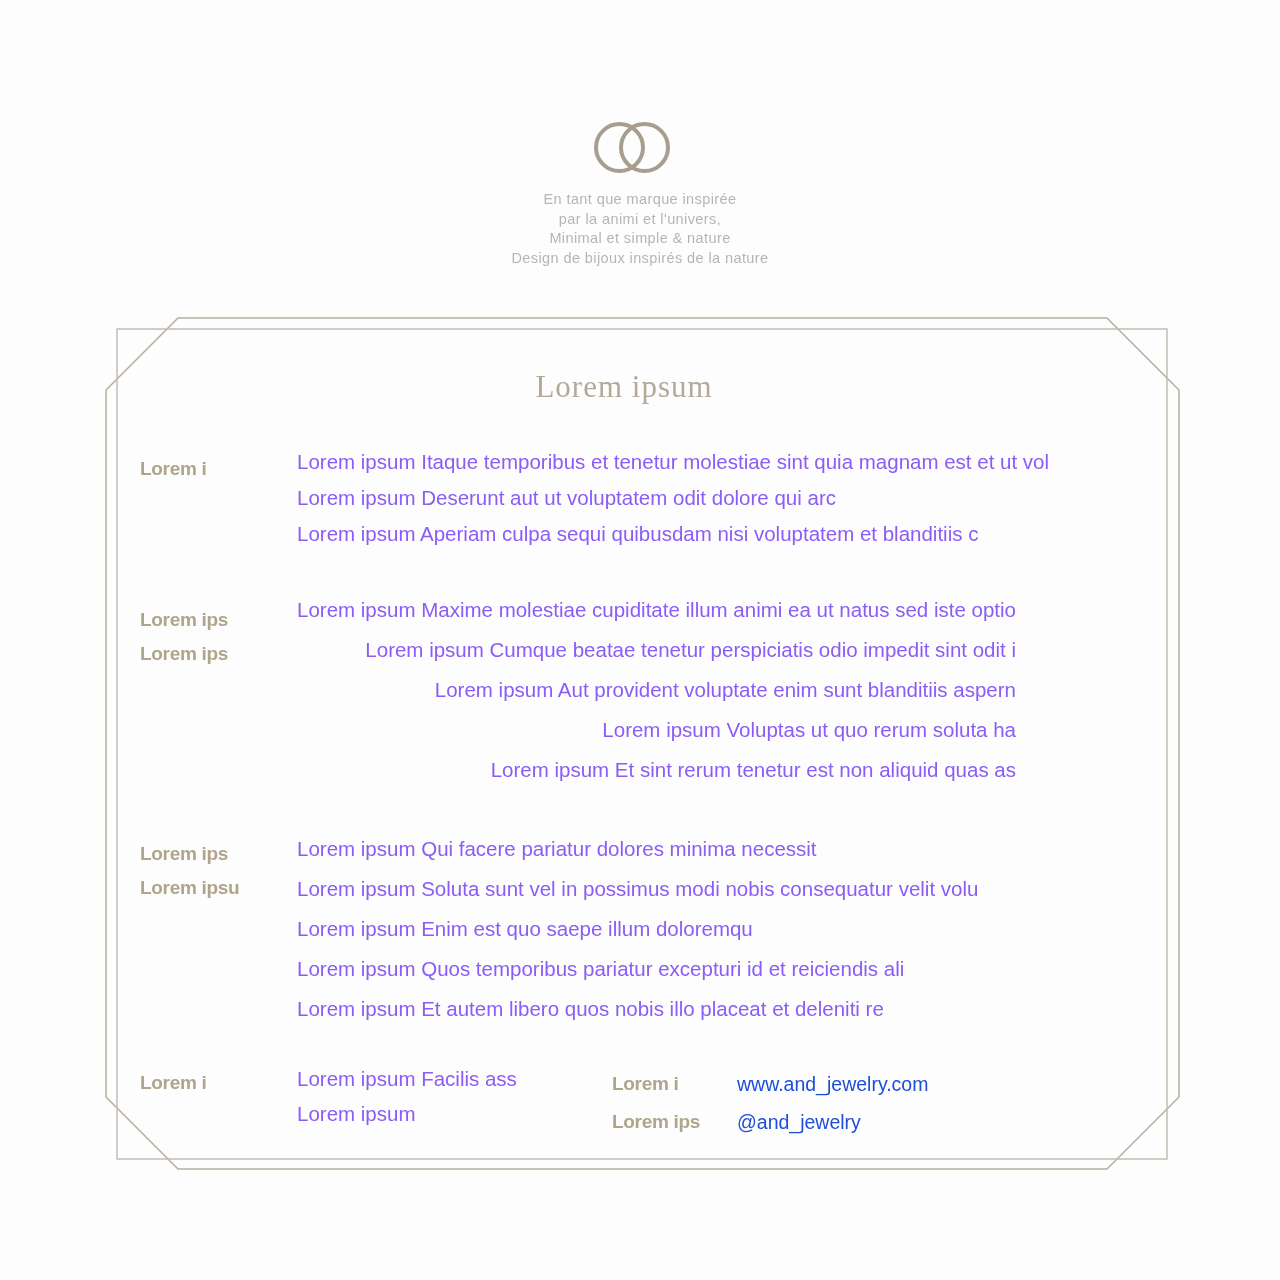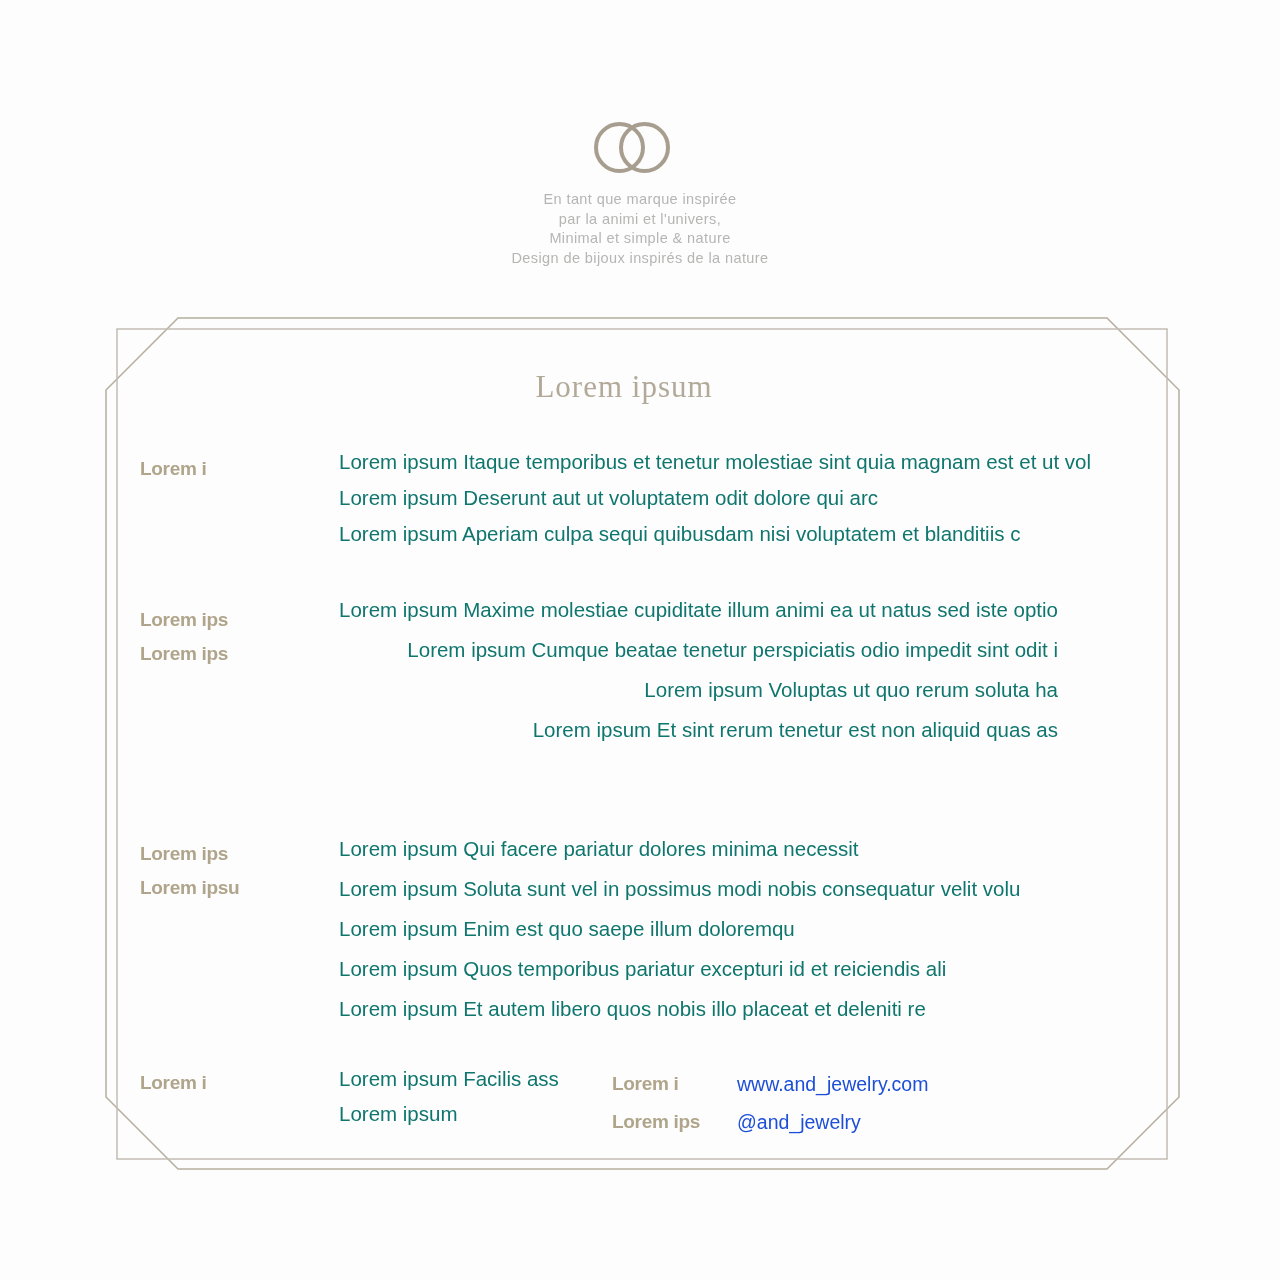--- a/index.html
+++ b/index.html
@@ -39,21 +39,21 @@
     font-family:"Liberation Serif","DejaVu Serif",serif;
     font-size:31px;line-height:40px;
     color:#b2a999;letter-spacing:1px;
   }
 
   
   .labels{position:absolute;left:140px;
     font-weight:bold;font-size:19px;line-height:34px;
     color:#b0a58b;letter-spacing:-0.3px;}
   .lines{position:absolute;left:297px;
-    font-size:20.5px;color:#0f766e;letter-spacing:0;margin-left:42px;}
+    font-size:20.5px;color:#8b5cf6;letter-spacing:0;}
   .s1-labels{top:452px;} .s1-lines{top:444px;line-height:36px;}
   .s2-labels{top:603px;} .s2-lines{top:590px;line-height:40px;text-align:right;}
   .s3-labels{top:837px;} .s3-lines{top:829px;line-height:40px;}
   .s4-labels{top:1066px;} .s4-lines{top:1061px;line-height:35px;}
 
   
   .contact{position:absolute;left:612px;top:1065px;}
   .contact-row{display:flex;align-items:center;height:38px;}
   .contact-label{
     width:125px;font-weight:bold;font-size:19px;
@@ -94,20 +94,21 @@
     <div>Lorem ipsum Aperiam culpa sequi quibusdam nisi voluptatem et blanditiis c</div>
   </div>
 
   <div class="labels s2-labels">
     <div>Lorem ips</div>
     <div>Lorem ips</div>
   </div>
   <div class="lines s2-lines">
     <div>Lorem ipsum Maxime molestiae cupiditate illum animi ea ut natus sed iste optio</div>
     <div>Lorem ipsum Cumque beatae tenetur perspiciatis odio impedit sint odit i</div>
+    <div>Lorem ipsum Aut provident voluptate enim sunt blanditiis aspern</div>
     <div>Lorem ipsum Voluptas ut quo rerum soluta ha</div>
     <div>Lorem ipsum Et sint rerum tenetur est non aliquid quas as</div>
   </div>
 
   <div class="labels s3-labels">
     <div>Lorem ips</div>
     <div>Lorem ipsu</div>
   </div>
   <div class="lines s3-lines">
     <div>Lorem ipsum Qui facere pariatur dolores minima necessit</div>

